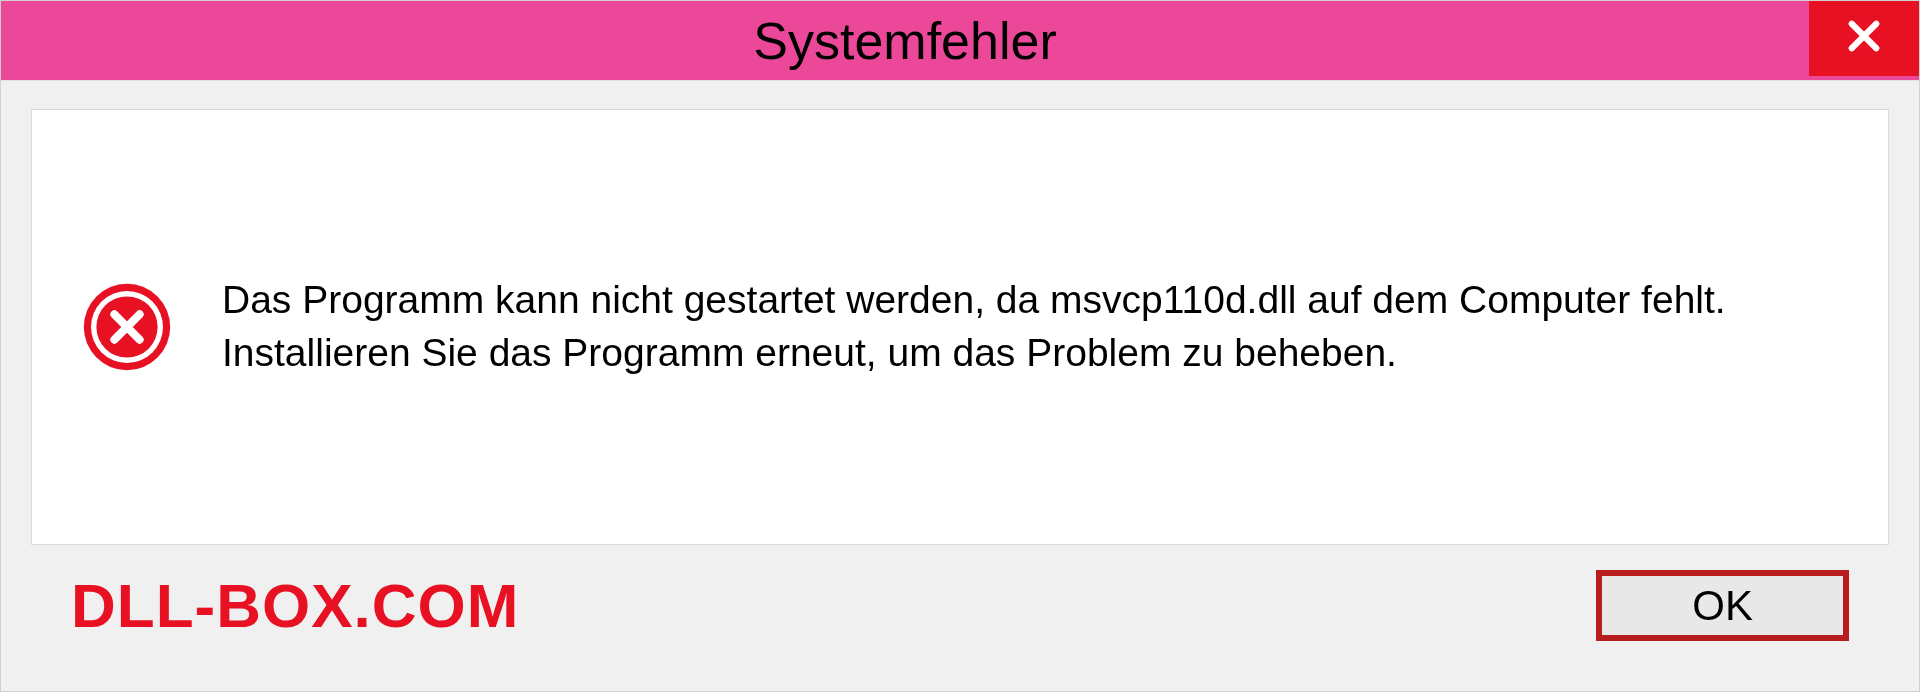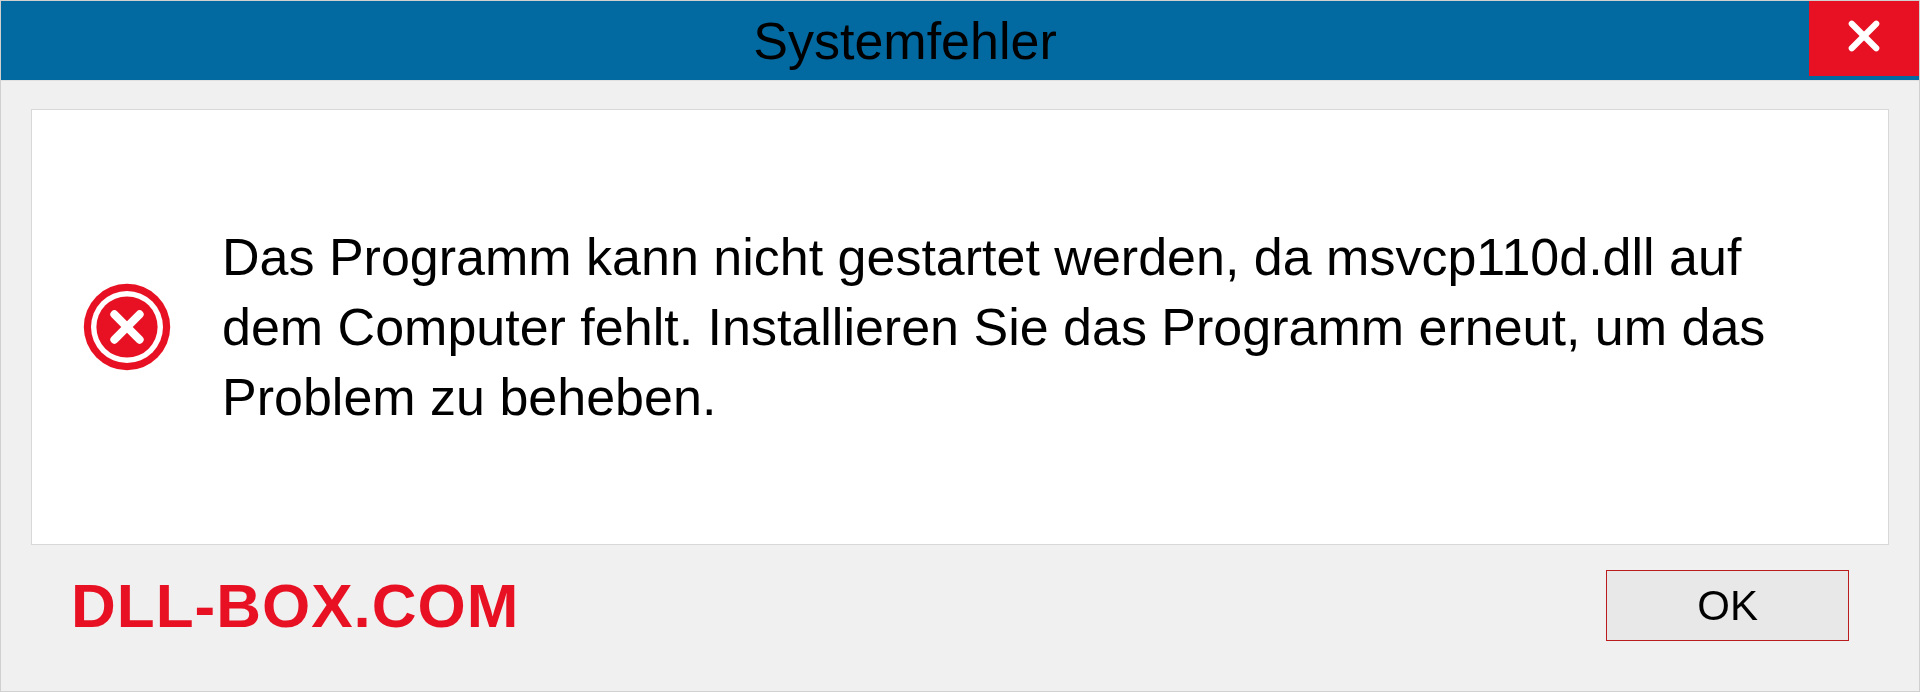--- a/index.html
+++ b/index.html
@@ -19,21 +19,21 @@
     .dialog {
       width: 100%;
       height: 100%;
       background: #f0f0f0;
       border: 1px solid #d0d0d0;
       display: flex;
       flex-direction: column;
     }
     
     .titlebar {
-      background: #0369a1;
+      background: #ec4899;
       height: 80px;
       display: flex;
       align-items: center;
       justify-content: space-between;
       border-bottom: 1px solid #e0e0e0;
     }
     
     .title {
       flex: 1;
       text-align: center;
@@ -80,21 +80,21 @@
       width: 90px;
       height: 90px;
     }
     
     .error-icon svg {
       width: 100%;
       height: 100%;
     }
     
     .message-text {
-      font-size: 52px;
+      font-size: 39px;
       line-height: 1.35;
       color: #000000;
       font-weight: 400;
     }
     
     .footer {
       display: flex;
       justify-content: space-between;
       padding: 25px 40px 22px 40px;
     }
@@ -102,21 +102,21 @@
     .watermark {
       font-size: 62px;
       font-weight: 900;
       color: #e81123;
       letter-spacing: 1px;
       font-family: Arial, sans-serif;
     }
     
     .ok-button {
       background: #e8e8e8;
-      border: 1px solid #b91c1c;
+      border: 6px solid #b91c1c;
       font-size: 42px;
       padding: 0 90px;
       cursor: pointer;
       font-family: inherit;
       color: #000000;
     }
   </style>
 </head>
 <body>
 

